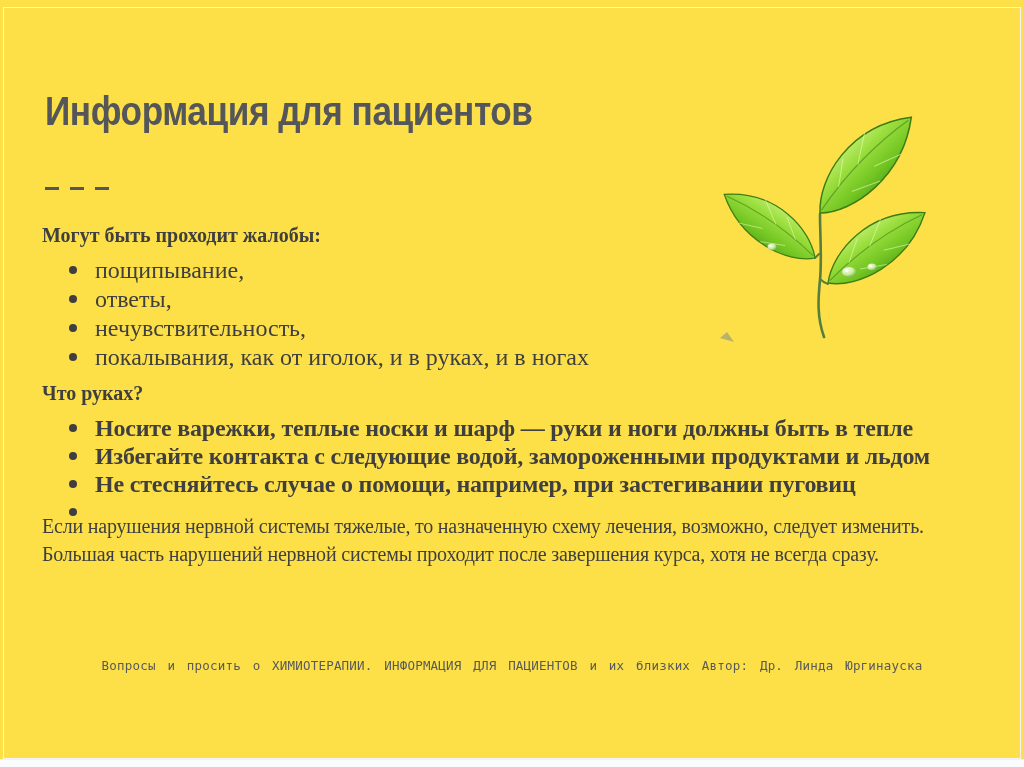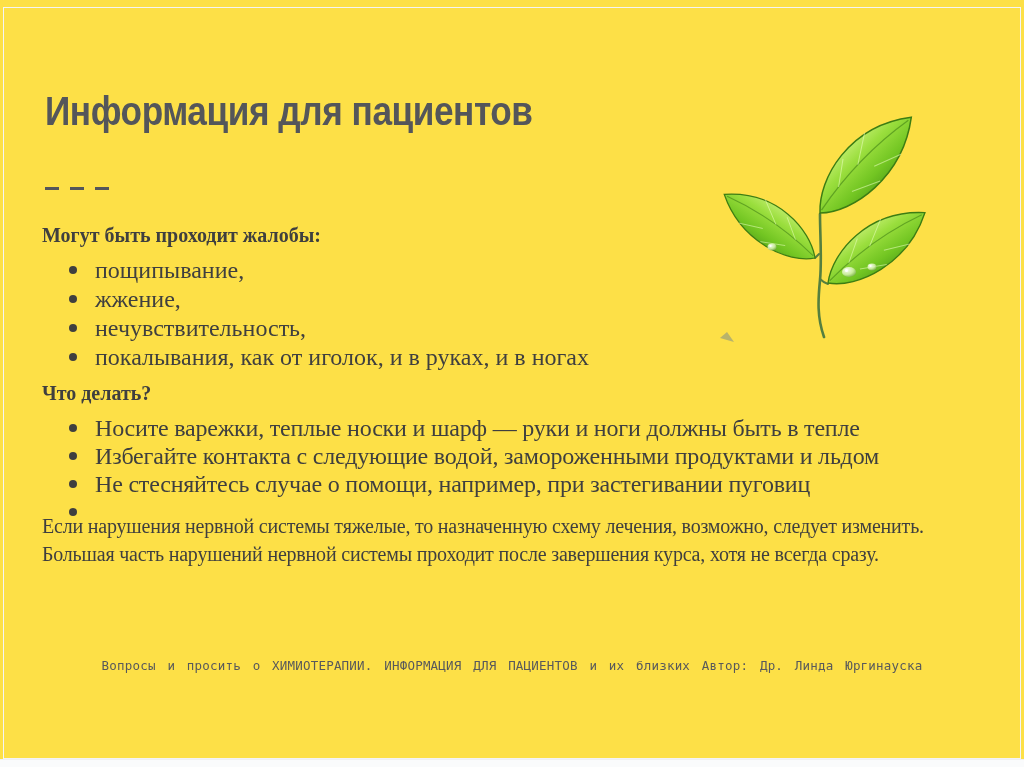--- a/index.html
+++ b/index.html
@@ -14,21 +14,21 @@
   .title-inner{display:inline-block;transform:scaleX(.88);transform-origin:0 50%;letter-spacing:-.5px;}
 
   .dashes{position:absolute;left:45px;top:187px;display:flex;gap:11px;}
   .dash{width:14px;height:3px;background:#54565a;}
 
   .content{position:absolute;left:42px;top:222px;width:900px;color:#3f3f3f;}
   .sec-heading{margin:0;font-weight:700;font-size:20px;line-height:26px;}
   .sec-heading.second{margin-top:3px;}
   ul.blist{list-style:none;margin:8px 0 8px 0;padding:0;}
   ul.blist li{position:relative;padding-left:53px;font-size:24px;line-height:29px;}
-  ul.blist.tight li{line-height:28px;letter-spacing:-.2px;}
+  ul.blist.tight li{line-height:28px;letter-spacing:-.2px;font-weight:bold;}
   .bullet{position:absolute;left:27px;top:10px;width:8px;height:8px;border-radius:50%;background:#3f3f3f;}
   .closing{margin:14px 0 0 0;font-size:20px;line-height:28px;letter-spacing:-.2px;}
 
   .leaf-art{position:absolute;left:690px;top:95px;width:260px;height:260px;}
 
   .footer{position:absolute;left:0;right:0;top:658px;text-align:center;
           font-family:"DejaVu Sans Mono",monospace;font-size:12.5px;line-height:16px;
           color:#58595b;word-spacing:4px;letter-spacing:.2px;}
 </style>
 </head>
@@ -43,26 +43,26 @@
   <div class="dashes">
     <span class="dash"></span>
     <span class="dash"></span>
     <span class="dash"></span>
   </div>
 
   <div class="content">
     <p class="sec-heading">Могут быть проходит жалобы:</p>
     <ul class="blist">
       <li><span class="bullet"></span><span>пощипывание,</span></li>
-      <li><span class="bullet"></span><span>жжение,</span></li>
+      <li><span class="bullet"></span><span>ответы,</span></li>
       <li><span class="bullet"></span><span>нечувствительность,</span></li>
       <li><span class="bullet"></span><span>покалывания, как от иголок, и в руках, и в ногах</span></li>
     </ul>
 
-    <p class="sec-heading second">Что делать?</p>
+    <p class="sec-heading second">Что руках?</p>
     <ul class="blist tight">
       <li><span class="bullet"></span><span>Носите варежки, теплые носки и шарф — руки и ноги должны быть в тепле</span></li>
       <li><span class="bullet"></span><span>Избегайте контакта с следующие водой, замороженными продуктами и льдом</span></li>
       <li><span class="bullet"></span><span>Не стесняйтесь случае о помощи, например, при застегивании пуговиц</span></li>
       <li><span class="bullet"></span></li>
     </ul>
 
     <p class="closing">Если нарушения нервной системы тяжелые, то назначенную схему лечения, возможно, следует изменить. Большая часть нарушений нервной системы проходит после завершения курса, хотя не всегда сразу.</p>
   </div>
 

